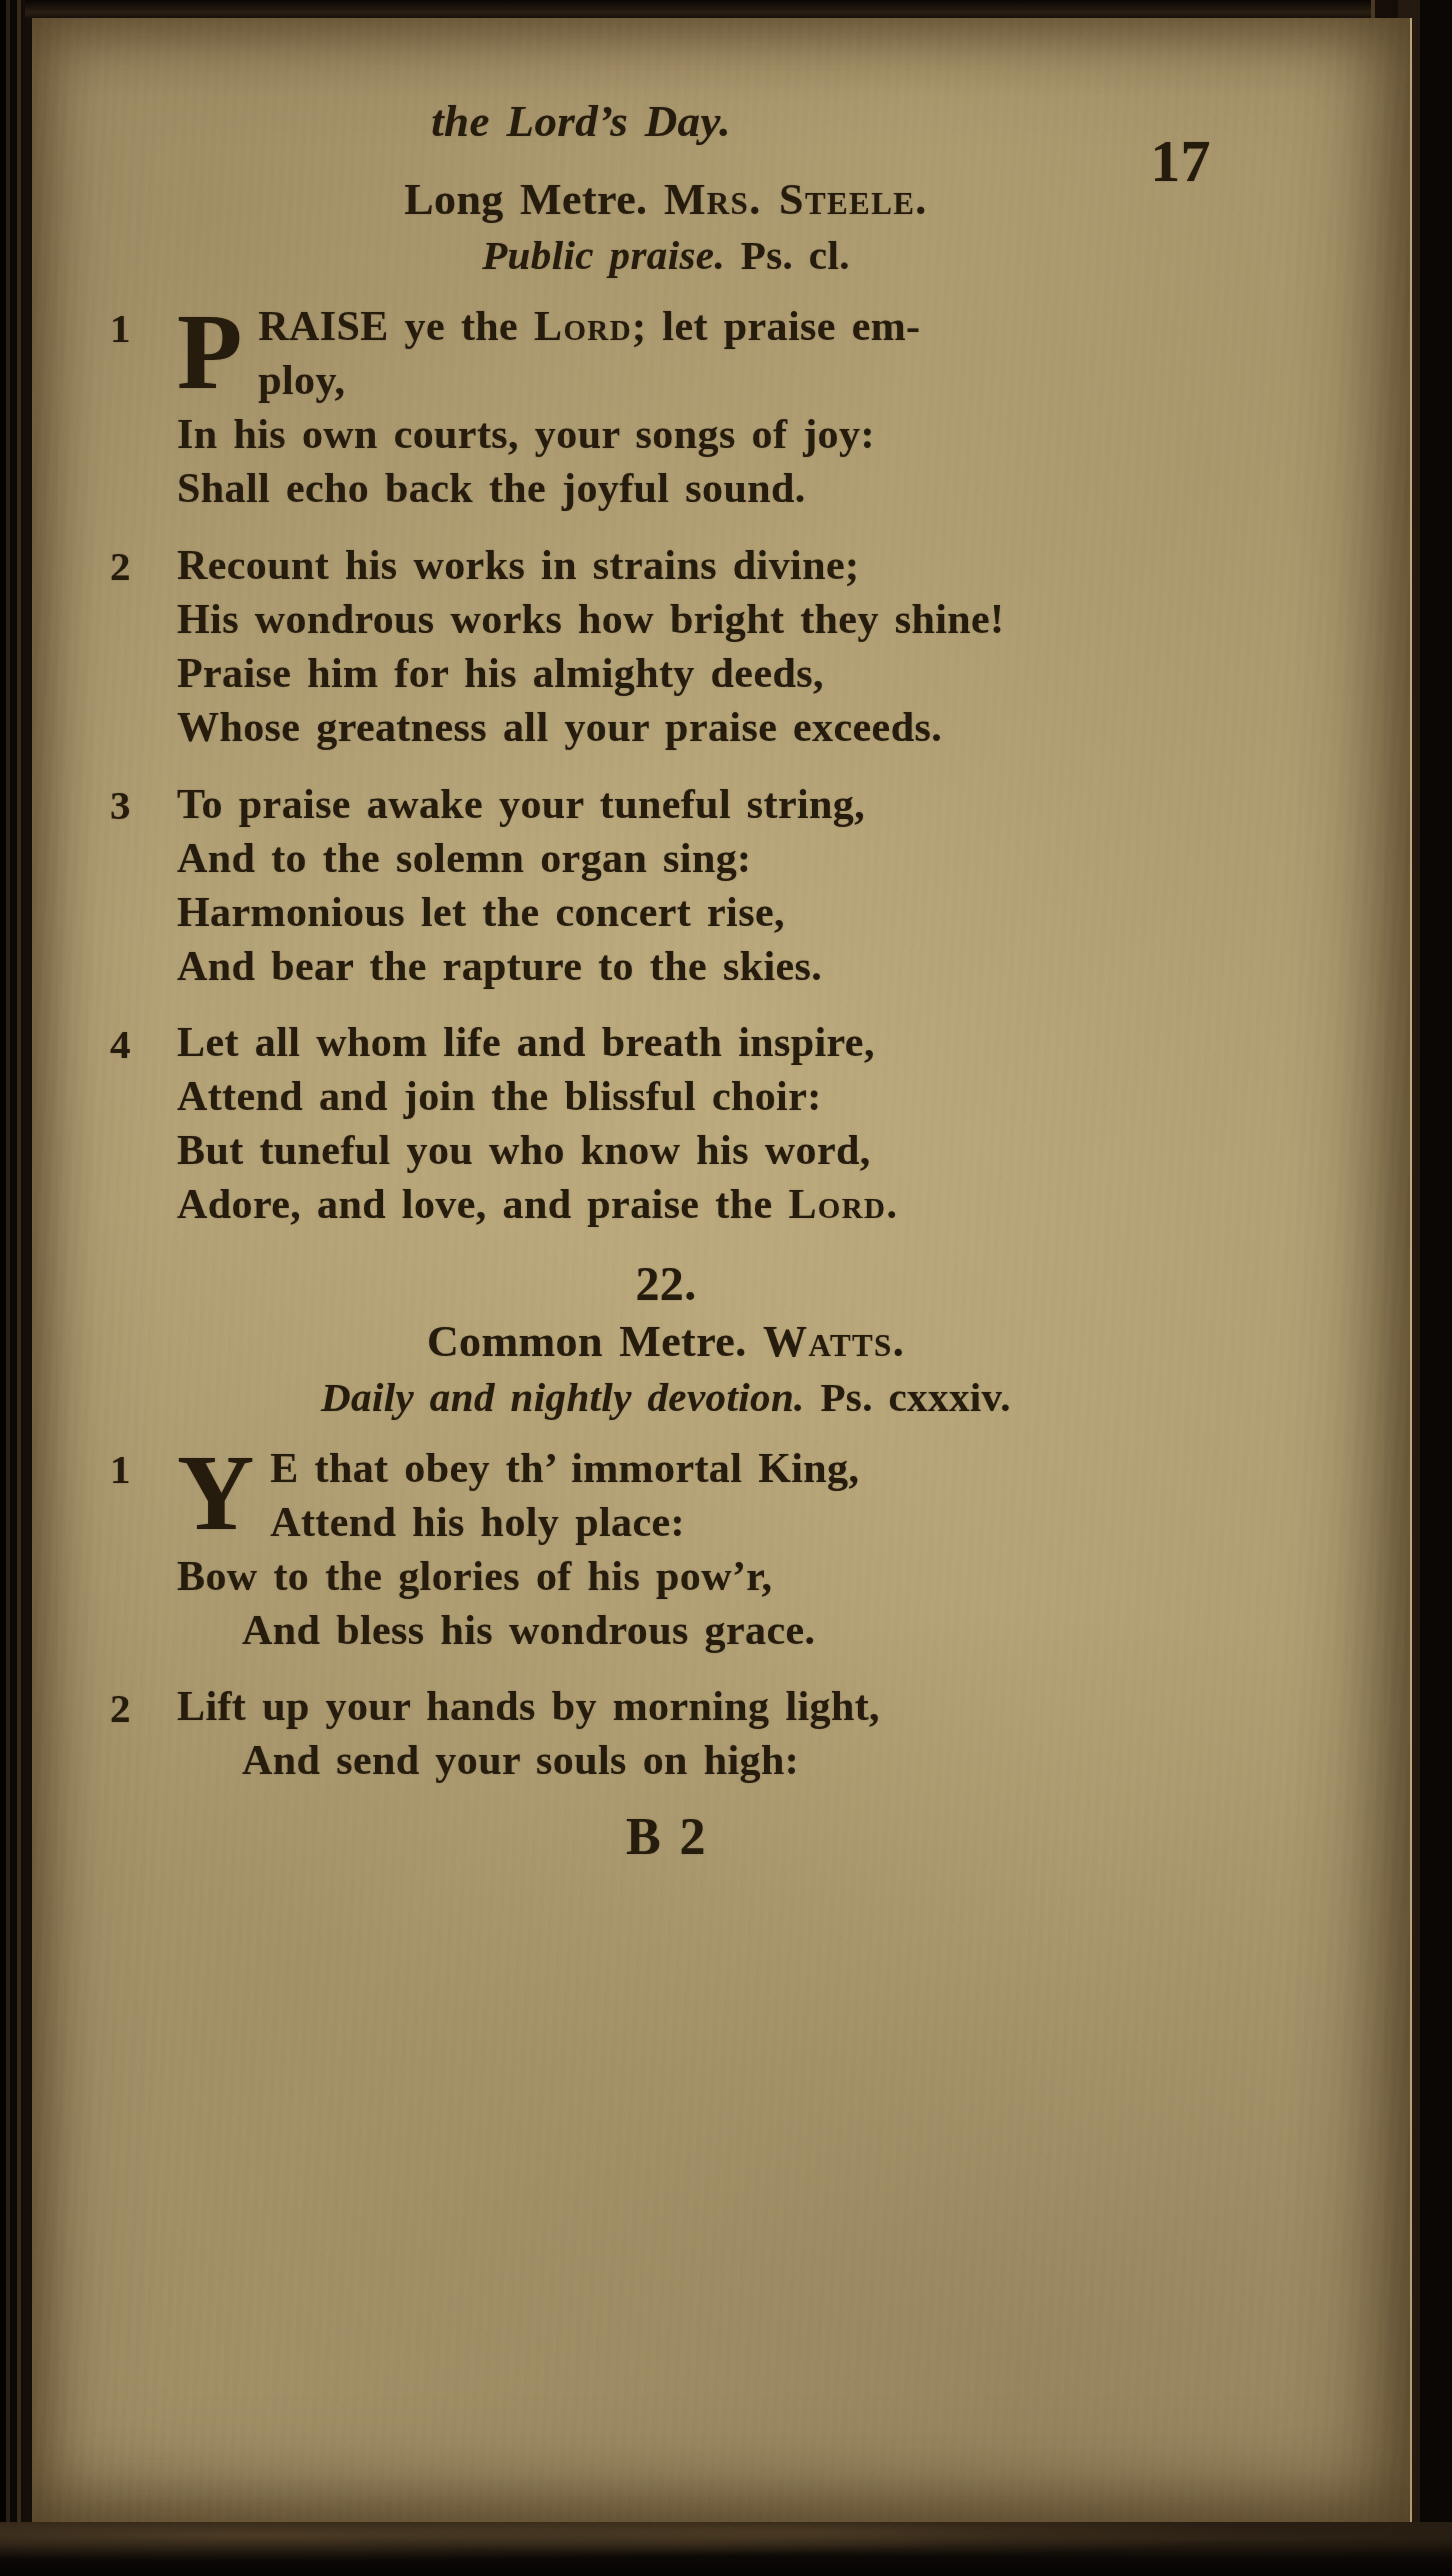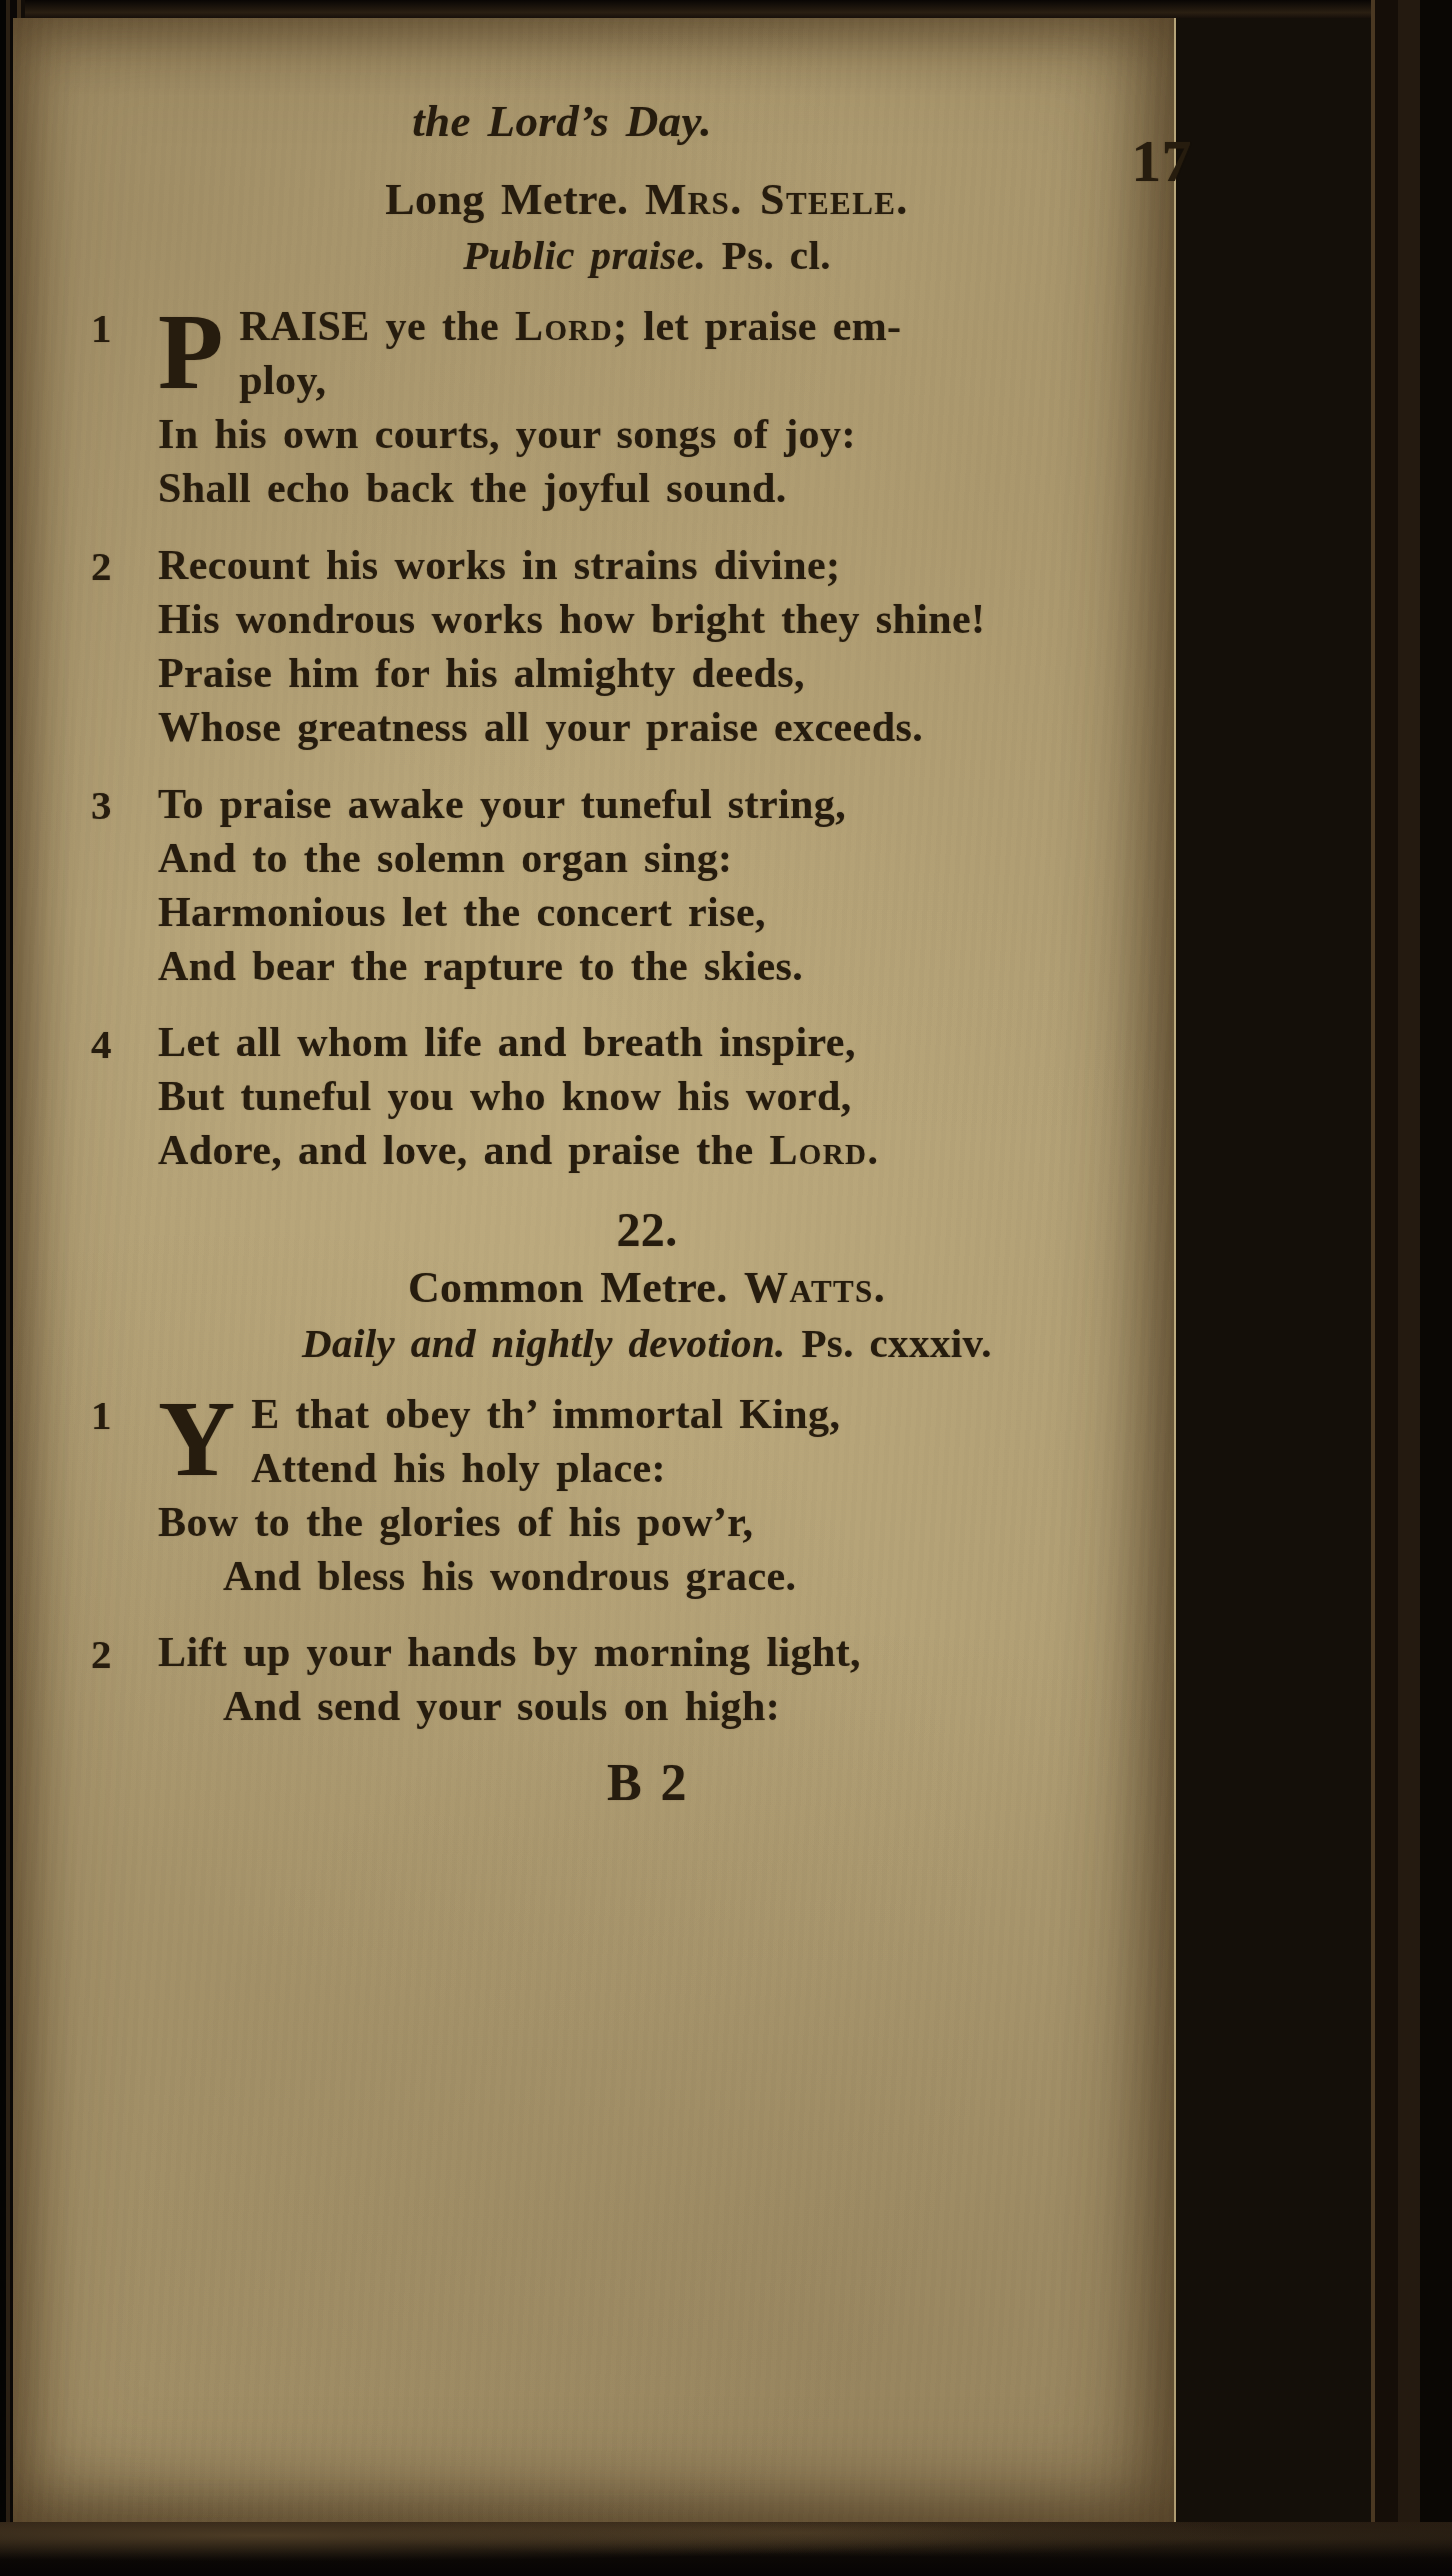--- a/index.html
+++ b/index.html
@@ -21,21 +21,21 @@
     background:linear-gradient(90deg,#4a3822 0 4.2px,#150e08 4.2px 27px,#241a10 27px 49px,#0a0704 49px 82px); }
   .edge-bottom { left:0; bottom:0; width:1453px; height:54px;
     background:
       radial-gradient(ellipse at 18% 25%, rgba(150,120,75,.40), transparent 45%),
       radial-gradient(ellipse at 55% 20%, rgba(130,104,64,.30), transparent 40%),
       radial-gradient(ellipse at 85% 30%, rgba(120,95,58,.22), transparent 40%),
       linear-gradient(180deg,#241a10,#0d0906 60%,#060404); }
 
   
   .paper {
-    position:absolute; left:13px; top:18.4px; width:1163px; height:2504px;
+    position:absolute; left:32px; top:18.4px; width:1380px; height:2504px;
     background:radial-gradient(ellipse 120% 90% at 48% 42%,
       #c0ae82 0%, #b4a277 42%, #a7956c 68%, #937f58 92%, #83704c 100%);
     box-shadow:
       inset 0 0 113px rgba(70,52,28,.45),
       inset -39px 0 67px rgba(60,44,24,.38),
       inset 17.7px 0 42px rgba(70,52,28,.25),
       inset 0 -32px 60px rgba(60,44,24,.30),
       inset 0 25px 49px rgba(70,52,28,.25);
     border-right:2.1px solid rgba(225,205,155,.22);
   }
@@ -124,20 +124,21 @@
       <span class="verse-number">3</span>
       <div class="line">To praise awake your tuneful string,</div>
       <div class="line">And to the solemn organ sing:</div>
       <div class="line">Harmonious let the concert rise,</div>
       <div class="line">And bear the rapture to the skies.</div>
     </div>
 
     <div class="verse">
       <span class="verse-number">4</span>
       <div class="line">Let all whom life and breath inspire,</div>
+      <div class="line">Attend and join the blissful choir:</div>
       <div class="line">But tuneful you who know his word,</div>
       <div class="line">Adore, and love, and praise the <span class="sc">Lord</span>.</div>
     </div>
 
     <div class="hymn-number centered">22.</div>
     <div class="hymn-heading centered">Common Metre. <span class="sc">Watts.</span></div>
     <div class="hymn-subtitle centered">
       <span class="subject">Daily and nightly devotion.</span>
       <span class="scripture">Ps. cxxxiv.</span>
     </div>

